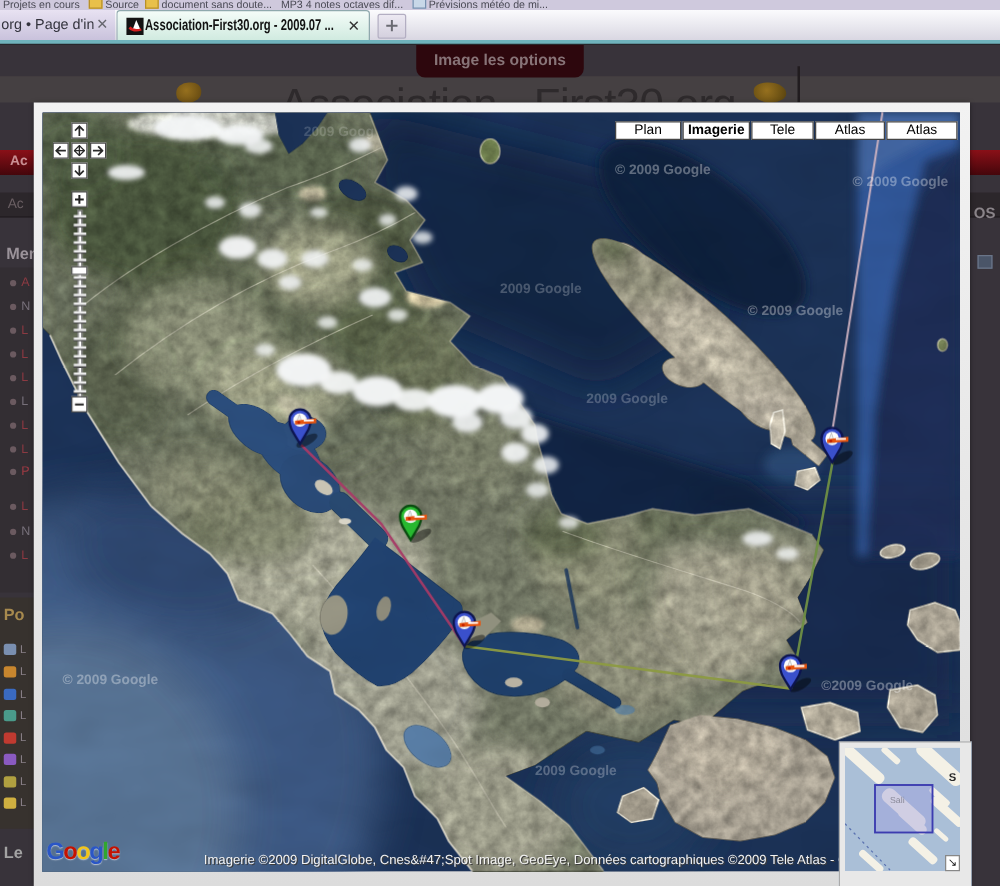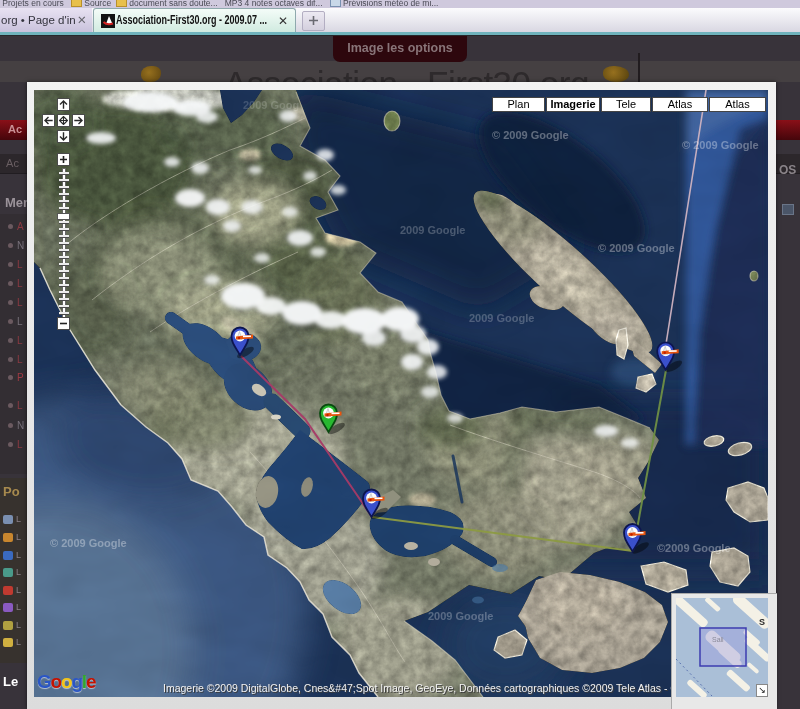--- a/index.html
+++ b/index.html
@@ -65,21 +65,21 @@
 <div class="abs" style="left:638px;top:53px;width:2px;height:29px;background:#211c1f"></div>
 <div id="pagetitle" class="abs">Association - First30.org</div>
 <div id="redbar" class="abs">
     <span style="position:absolute;left:8px;top:3px;font-size:11px;font-weight:bold;color:#c98f93">Ac</span>
   </div>
 <div id="darkbar" class="abs">&nbsp;&nbsp;Ac</div>
 <div class="abs" style="left:5px;top:195px;font-size:13px;font-weight:bold;color:#9b939a">Men</div>
 <div id="sidepanel" class="abs"></div>
 <div id="sidepanel2" class="abs"></div>
 <div class="abs" style="left:3px;top:484px;font-size:13px;font-weight:bold;color:#a78a4e">Po</div>
-<div class="abs" style="left:3px;top:674px;font-size:13px;font-weight:bold;color:#ffffff">Le</div>
+<div class="abs" style="left:3px;top:674px;font-size:13px;font-weight:bold;color:#a3a3a3">Le</div>
 <div class="abs" style="left:779px;top:163px;font-size:12px;font-weight:bold;color:#8a8489">OS</div>
 <div class="abs" style="left:782px;top:204px;width:10px;height:9px;background:#4a5568;border:1px solid #6a7588"></div>
 <div class="abs" style="left:8px;top:224px;width:5px;height:5px;border-radius:50%;background:#6b5a60"></div>
 <div class="abs" style="left:17px;top:221px;font-size:10px;color:#8c3a42">A</div>
 <div class="abs" style="left:8px;top:243px;width:5px;height:5px;border-radius:50%;background:#6b5a60"></div>
 <div class="abs" style="left:17px;top:240px;font-size:10px;color:#77707a">N</div>
 <div class="abs" style="left:8px;top:262px;width:5px;height:5px;border-radius:50%;background:#6b5a60"></div>
 <div class="abs" style="left:17px;top:259px;font-size:10px;color:#8c3a42">L</div>
 <div class="abs" style="left:8px;top:281px;width:5px;height:5px;border-radius:50%;background:#6b5a60"></div>
 <div class="abs" style="left:17px;top:278px;font-size:10px;color:#8c3a42">L</div>

